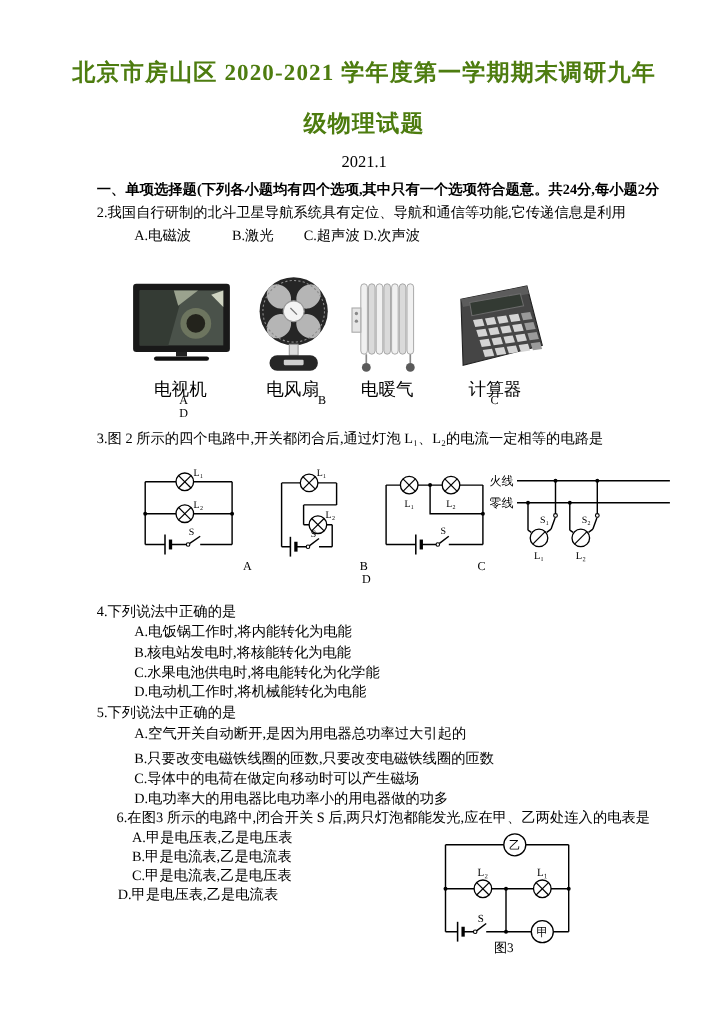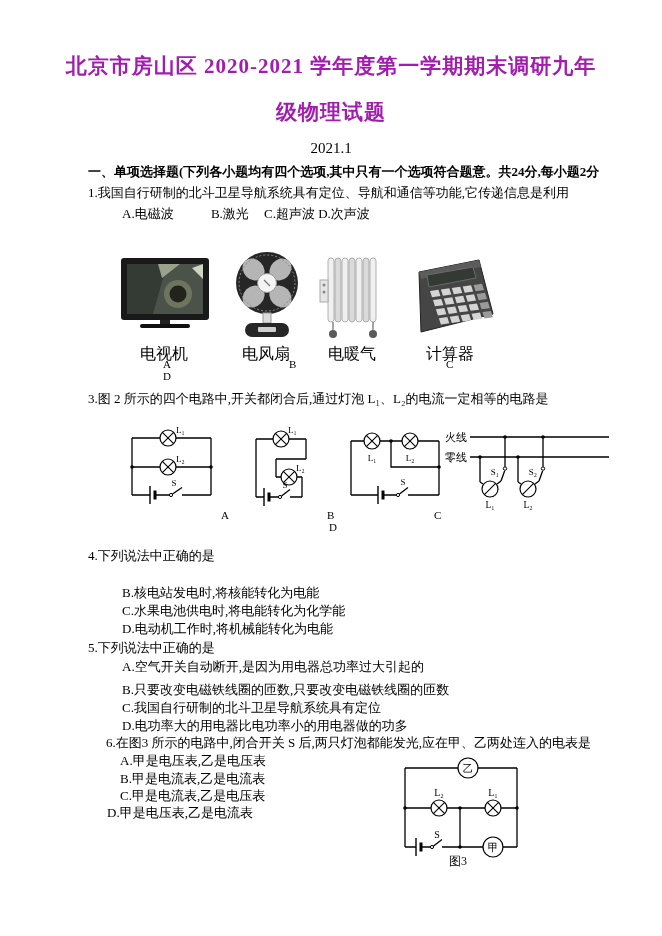--- a/index.html
+++ b/index.html
@@ -1,18 +1,18 @@
 <!DOCTYPE html>
 <html><head>
 <meta charset="utf-8">
 <style>
   html,body{margin:0;padding:0;background:#888;}
   .page{position:relative;width:662px;height:936px;background:#ffffff;overflow:hidden;
         font-family:"Liberation Serif","DejaVu Serif","DejaVu Sans",serif;color:#000;}
-  .title{position:absolute;width:100%;text-align:center;color:#a21caf;font-weight:bold;
+  .title{position:absolute;width:100%;text-align:center;color:#4d7c0f;font-weight:bold;
          font-size:21px;letter-spacing:1px;white-space:nowrap;}
   .date{position:absolute;width:100%;text-align:center;font-size:15px;}
   .heading{position:absolute;left:88px;top:163px;font-size:13px;font-weight:bold;white-space:nowrap;}
   .stem{position:absolute;font-size:13px;white-space:nowrap;}
   .optrow{position:absolute;left:122px;font-size:13px;white-space:nowrap;}
   .optrow span{display:inline-block;}
   .optline{position:absolute;font-size:13px;white-space:nowrap;}
   .figname{position:absolute;width:64px;text-align:center;font-size:16px;white-space:nowrap;}
   .letter{position:absolute;font-size:11px;font-family:"Liberation Serif",serif;}
   svg{position:absolute;overflow:visible;}
@@ -39,24 +39,24 @@
         <line x1="5" y1="-4.5" x2="5" y2="4.5" stroke-width="3"></line>
       </g>
     </defs>
   </svg>
 
   <div class="title" style="top:52px">北京市房山区 2020-2021 学年度第一学期期末调研九年</div>
   <div class="title" style="top:98px">级物理试题</div>
   <div class="date" style="top:140px">2021.1</div>
   <div class="heading">一、单项选择题(下列各小题均有四个选项,其中只有一个选项符合题意。共24分,每小题2分</div>
 
-  <div class="stem" style="left:88px;top:184px">1.我国自行研制的北斗卫星导航系统具有定位、导航和通信等功能,它传递信息是利用</div>
+  <div class="stem" style="left:88px;top:184px">2.我国自行研制的北斗卫星导航系统具有定位、导航和通信等功能,它传递信息是利用</div>
   <div class="optrow" style="top:205px">
     <span style="margin-right:34px">A.电磁波</span>
-    <span style="margin-right:12px">B.激光</span>
+    <span style="margin-right:24px">B.激光</span>
     <span style="margin-right:0">C.超声波</span>
     <span>D.次声波</span>
   </div>
 
 
   <svg style="left:118px;top:256px" width="95" height="80" viewBox="0 0 95 80">
     <rect x="3" y="2" width="88" height="62" rx="3" fill="#191919"></rect>
     <rect x="9" y="8" width="76" height="50" fill="#4a524a"></rect>
     <path d="M9,8 h40 l-14,50 h-26 z" fill="#343b34"></path>
     <path d="M74,12 l11,11 v-15 z" fill="#cfd4c2"></path>
@@ -213,28 +213,29 @@
     <text x="47" y="88" font-size="9.5" text-anchor="middle">L₁</text>
     <text x="85" y="88" font-size="9.5" text-anchor="middle">L₂</text>
   </svg>
 
   <div class="letter" style="left:221px;top:509px">A</div>
   <div class="letter" style="left:327px;top:509px">B</div>
   <div class="letter" style="left:434px;top:509px">C</div>
   <div class="letter" style="left:329px;top:521px">D</div>
 
   <div class="stem" style="left:88px;top:547px">4.下列说法中正确的是</div>
+  <div class="optline" style="left:122px;top:565px">A.电饭锅工作时,将内能转化为电能</div>
   <div class="optline" style="left:122px;top:584px">B.核电站发电时,将核能转化为电能</div>
   <div class="optline" style="left:122px;top:602px">C.水果电池供电时,将电能转化为化学能</div>
   <div class="optline" style="left:122px;top:620px">D.电动机工作时,将机械能转化为电能</div>
 
   <div class="stem" style="left:88px;top:639px">5.下列说法中正确的是</div>
   <div class="optline" style="left:122px;top:658px">A.空气开关自动断开,是因为用电器总功率过大引起的</div>
   <div class="optline" style="left:122px;top:681px">B.只要改变电磁铁线圈的匝数,只要改变电磁铁线圈的匝数</div>
-  <div class="optline" style="left:122px;top:699px">C.我国自行研制的北斗卫星导航系统具有定位</div>
+  <div class="optline" style="left:122px;top:699px">C.导体中的电荷在做定向移动时可以产生磁场</div>
   <div class="optline" style="left:122px;top:717px">D.电功率大的用电器比电功率小的用电器做的功多</div>
 
   <div class="stem" style="left:106px;top:734px">6.在图3 所示的电路中,闭合开关 S 后,两只灯泡都能发光,应在甲、乙两处连入的电表是</div>
   <div class="optline" style="left:120px;top:752px">A.甲是电压表,乙是电压表</div>
   <div class="optline" style="left:120px;top:770px">B.甲是电流表,乙是电流表</div>
   <div class="optline" style="left:120px;top:787px">C.甲是电流表,乙是电压表</div>
   <div class="optline" style="left:107px;top:804px">D.甲是电压表,乙是电流表</div>
 
   <svg style="left:396px;top:750px" width="130" height="122" viewBox="0 0 130 122">
     <g stroke="#000" stroke-width="1.3" fill="none">

